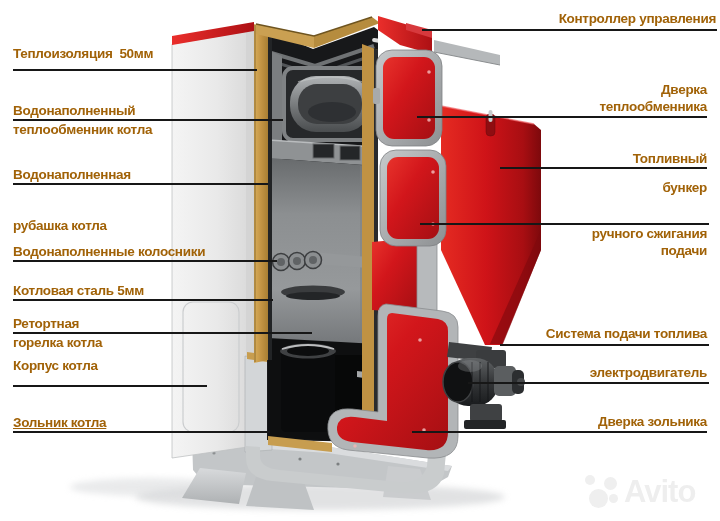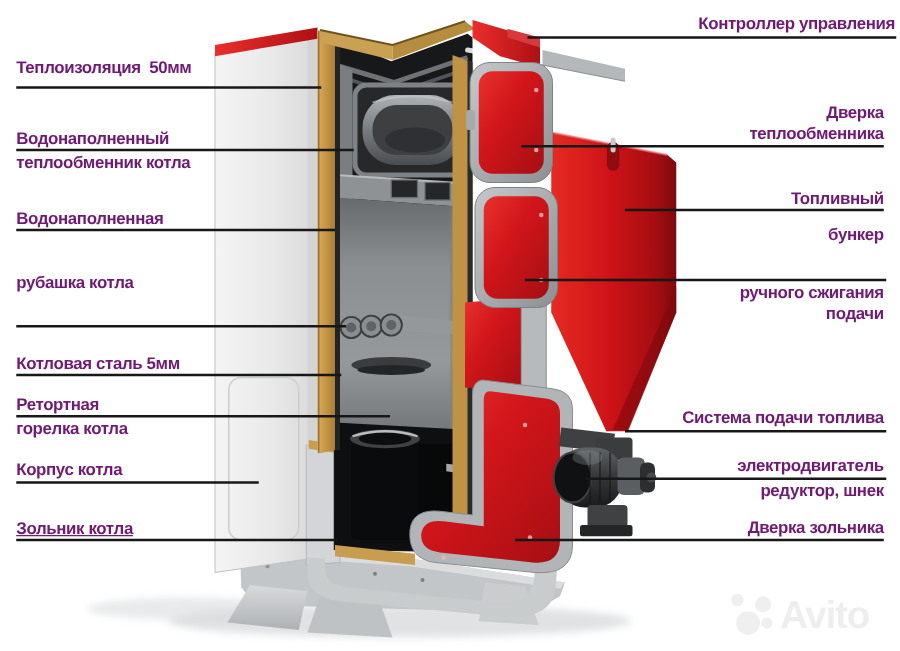--- a/index.html
+++ b/index.html
@@ -2,21 +2,21 @@
 <html><head>
 <meta charset="utf-8">
 <style>
   html,body{margin:0;padding:0;background:#ffffff;}
   #stage{position:relative;width:720px;height:521px;background:#ffffff;overflow:hidden;
          font-family:"Liberation Sans",sans-serif;}
   #boiler-svg{position:absolute;left:0;top:0;z-index:1;}
   #callout-layer{position:absolute;left:0;top:0;width:720px;height:521px;z-index:2;}
   .label{position:absolute;left:0;top:0;width:720px;height:521px;pointer-events:none;}
   .label-line{position:absolute;font-weight:bold;font-size:13.5px;line-height:16px;
-              color:#701a75;letter-spacing:-0.3px;white-space:pre;}
+              color:#a16207;letter-spacing:-0.3px;white-space:pre;}
   .label.left .label-line{left:13px;}
   .label.right .label-line{right:13px;text-align:right;}
   .pointer-rule{position:absolute;height:2px;background:#171717;}
   
   .watermark{position:absolute;right:8px;bottom:5px;width:130px;height:44px;z-index:3;}
   .watermark i{position:absolute;border-radius:50%;background:rgba(10,10,10,0.065);}
   .wm-d1{left:7px;top:17px;width:19px;height:19px;}
   .wm-d2{left:3px;top:3px;width:10px;height:10px;}
   .wm-d3{left:22px;top:5px;width:13px;height:13px;}
   .wm-d4{left:27px;top:22px;width:9px;height:9px;}
@@ -252,33 +252,34 @@
         <div class="label-line" style="top: 122px;">теплообменник котла</div>
         <div class="label-line" style="top: 103px;">Водонаполненный</div>
         <div class="pointer-rule" style="top: 119px; left: 13px; width: 270px;"></div>
       </div>
       <div class="label left">
         <div class="label-line" style="top: 167px;">Водонаполненная</div>
         <div class="label-line" style="top: 186px; margin-top: 32px;">рубашка котла</div>
         <div class="pointer-rule" style="top: 183px; left: 13px; width: 255px;"></div>
       </div>
       <div class="label left">
+        <div class="label-line" style="top: 244px;">Водонаполненные колосники</div>
         <div class="pointer-rule" style="top: 260px; left: 13px; width: 264px;"></div>
       </div>
       <div class="label left">
         <div class="label-line" style="top: 283px;">Котловая сталь 5мм</div>
         <div class="pointer-rule" style="top: 299px; left: 13px; width: 260px;"></div>
       </div>
       <div class="label left">
         <div class="label-line" style="top: 316px;">Ретортная</div>
         <div class="label-line" style="top: 335px;">горелка котла</div>
         <div class="pointer-rule" style="top: 332px; left: 13px; width: 299px;"></div>
       </div>
       <div class="label left">
-        <div class="label-line" style="top: 368px; text-align: center;">Корпус котла</div>
+        <div class="label-line" style="top: 358px; text-align: center;">Корпус котла</div>
         <div class="pointer-rule" style="top: 385px; left: 13px; width: 194px;"></div>
       </div>
       <div class="label left">
         <div class="label-line" style="top: 415px; text-decoration: underline;">Зольник котла</div>
         <div class="pointer-rule" style="top: 431px; left: 13px; width: 257px;"></div>
       </div>
       <div class="label right">
         <div class="label-line" style="top: 11px; right: 4px;">Контроллер управления</div>
         <div class="pointer-rule" style="top: 29px; left: 422px; width: 295px;"></div>
       </div>
@@ -296,21 +297,20 @@
         <div class="label-line" style="top: 226px;">ручного сжигания</div>
         <div class="label-line" style="top: 243px;">подачи</div>
         <div class="pointer-rule" style="top: 223px; left: 420px; width: 289px;"></div>
       </div>
       <div class="label right">
         <div class="label-line" style="top: 326px;">Система подачи топлива</div>
         <div class="pointer-rule" style="top: 344px; left: 500px; width: 209px;"></div>
       </div>
       <div class="label right">
         <div class="label-line" style="top: 365px;">электродвигатель</div>
-        <div class="label-line" style="top: 385px;">редуктор, шнек</div>
         <div class="pointer-rule" style="top: 382px; left: 468px; width: 241px;"></div>
       </div>
       <div class="label right">
         <div class="label-line" style="top: 414px;">Дверка зольника</div>
         <div class="pointer-rule" style="top: 431px; left: 412px; width: 295px;"></div>
       </div>
     </div>
 
   <div class="watermark">
     <span>

